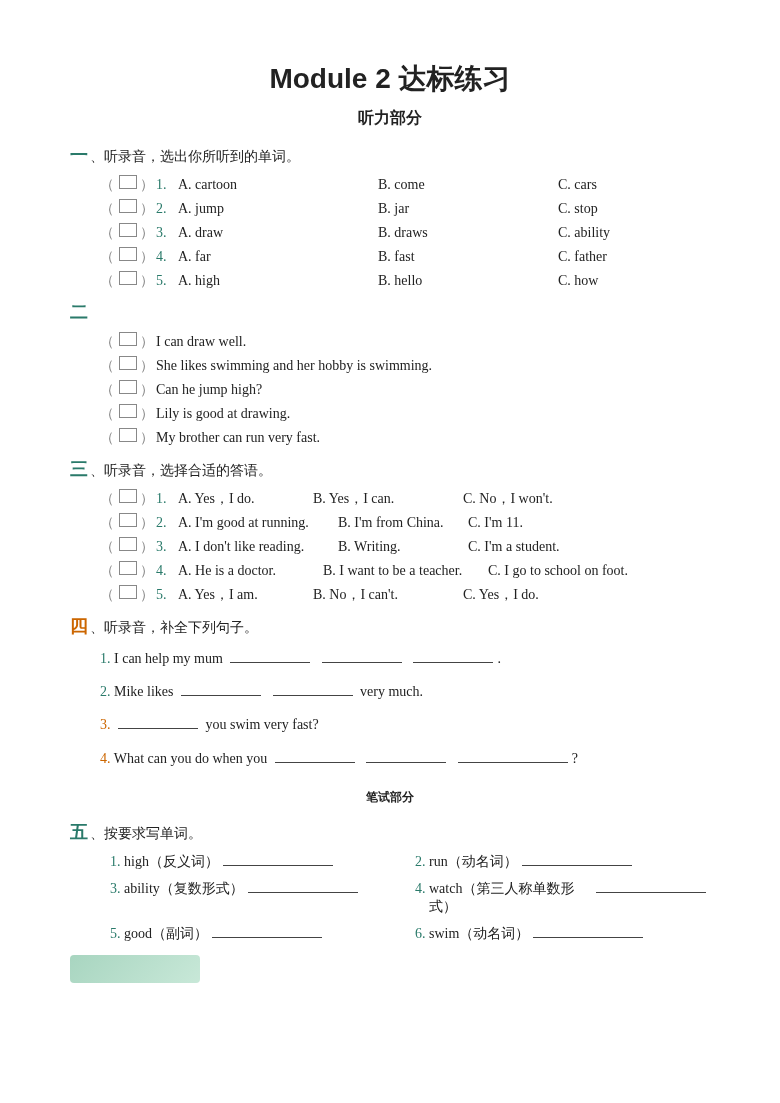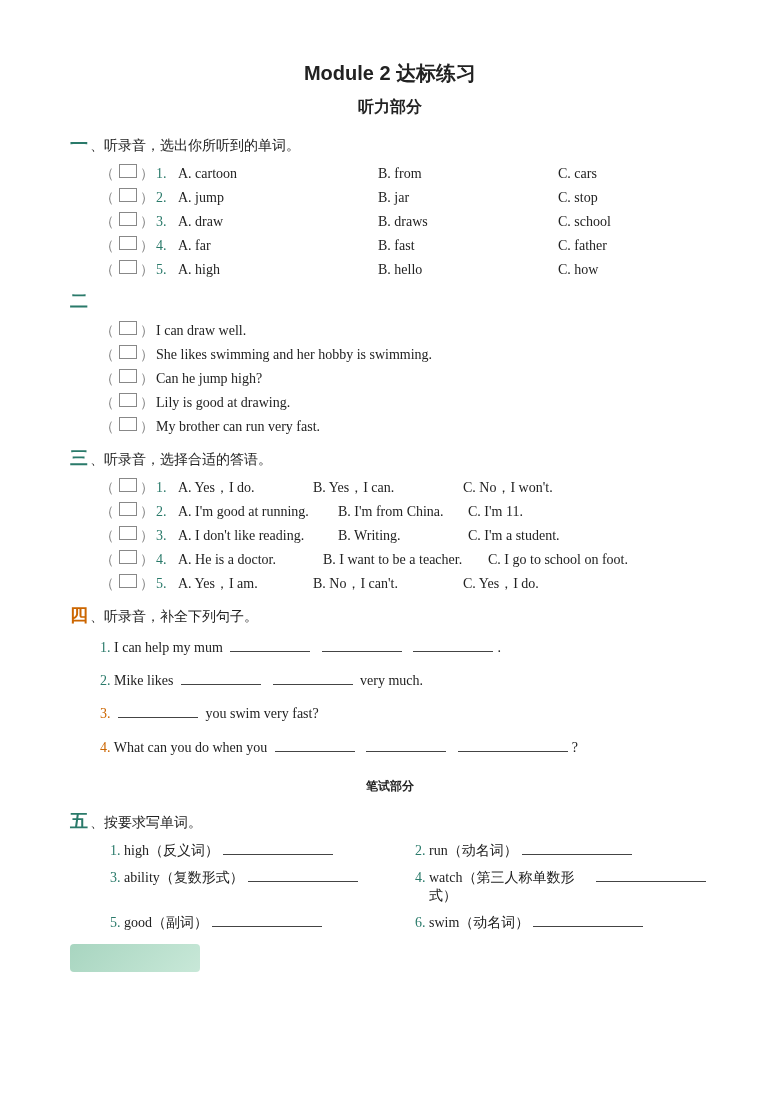--- a/index.html
+++ b/index.html
@@ -7,21 +7,21 @@
       background: #fff;
       font-family: "SimSun", "宋体", serif;
       font-size: 14px;
       color: #222;
       width: 780px;
       min-height: 1103px;
       padding: 60px 70px 40px 70px;
     }
     .main-title {
       text-align: center;
-      font-size: 20px;
+      font-size: 28px;
       font-weight: bold;
       margin-bottom: 10px;
       font-family: "SimHei", "黑体", sans-serif;
     }
     .section-title-center {
       text-align: center;
       font-size: 16px;
       font-weight: bold;
       margin-bottom: 14px;
       font-family: "SimHei", "黑体", sans-serif;
@@ -143,40 +143,40 @@
   <span class="part-label">、听录音，选出你所听到的单词。</span>
 </div>
 <div class="items-block">
 
   <div class="item-row">
     <span class="paren">（</span>
     <span class="blank-box"></span>
     <span class="paren">）</span>
     <span class="item-num">1.</span>
     <span class="col-a">A. cartoon</span>
-    <span class="col-b">B. from</span>
+    <span class="col-b">B. come</span>
     <span class="col-c">C. cars</span>
   </div>
   <div class="item-row">
     <span class="paren">（</span>
     <span class="blank-box"></span>
     <span class="paren">）</span>
     <span class="item-num">2.</span>
     <span class="col-a">A. jump</span>
     <span class="col-b">B. jar</span>
     <span class="col-c">C. stop</span>
   </div>
   <div class="item-row">
     <span class="paren">（</span>
     <span class="blank-box"></span>
     <span class="paren">）</span>
     <span class="item-num">3.</span>
     <span class="col-a">A. draw</span>
     <span class="col-b">B. draws</span>
-    <span class="col-c">C. school</span>
+    <span class="col-c">C. ability</span>
   </div>
   <div class="item-row">
     <span class="paren">（</span>
     <span class="blank-box"></span>
     <span class="paren">）</span>
     <span class="item-num">4.</span>
     <span class="col-a">A. far</span>
     <span class="col-b">B. fast</span>
     <span class="col-c">C. father</span>
   </div>

